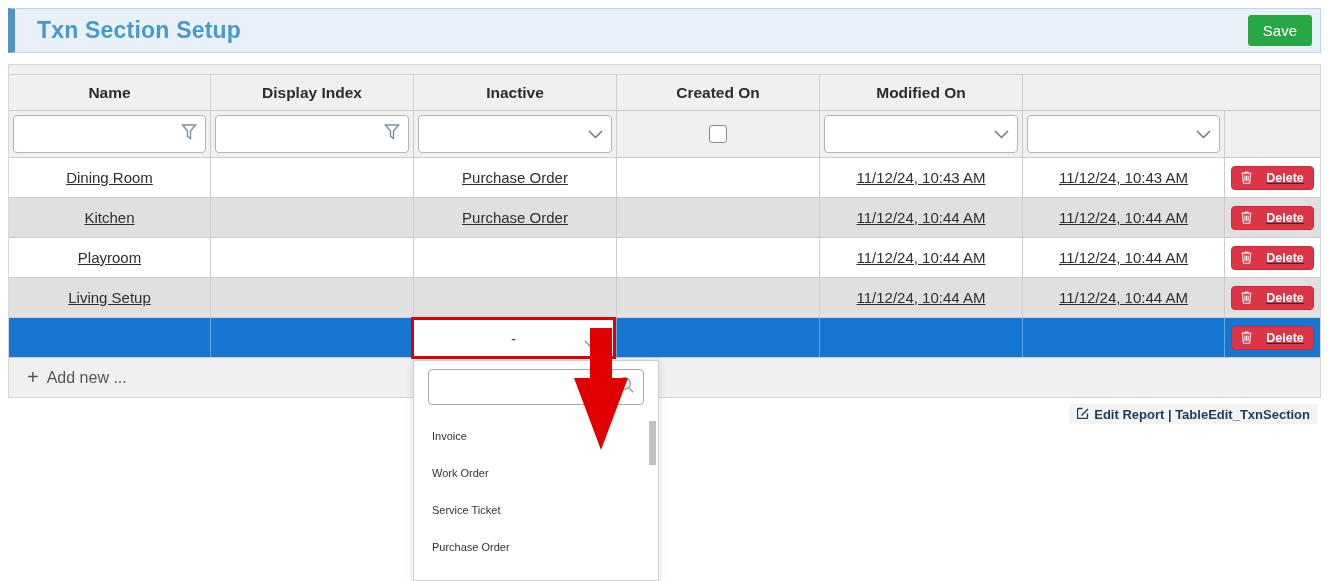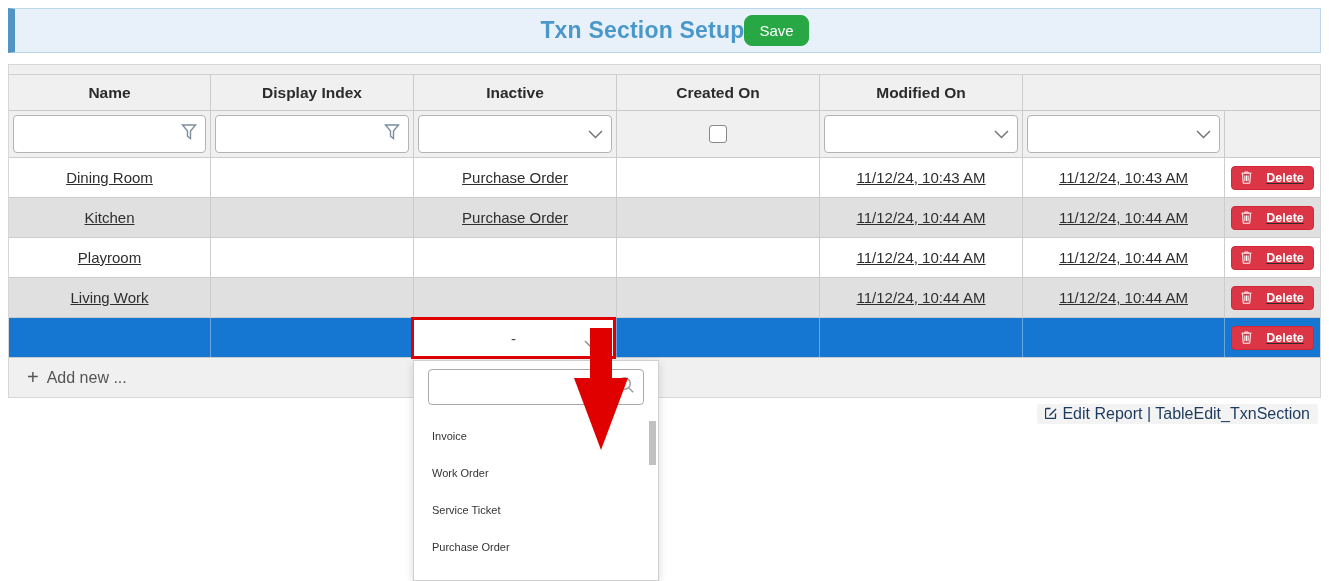--- a/index.html
+++ b/index.html
@@ -3,23 +3,23 @@
 <meta charset="utf-8">
 <style>
   * { box-sizing: border-box; margin: 0; padding: 0; }
   html, body { width: 1329px; height: 581px; overflow: hidden; background: #ffffff;
     font-family: "Liberation Sans", sans-serif; }
   .page { position: relative; width: 1329px; height: 581px; background: #fff; }
 
   
   .titlebar { position: absolute; left: 8px; top: 8px; width: 1313px; height: 45px;
     background: #e8f1f9; border: 1px solid #bdd7ea; border-left: 7px solid #5295c4;
-    display: flex; align-items: center; justify-content: center; padding: 0 8px 0 22px; }
+    display: flex; align-items: center; justify-content: space-between; padding: 0 8px 0 22px; }
   .title { color: #4a98ca; font-size: 23px; font-weight: 600; letter-spacing: .2px; }
-  .save-btn { background: #28a745; color: #fff; border: 1px solid #28a745; border-radius: 8px;
+  .save-btn { background: #28a745; color: #fff; border: 1px solid #28a745; border-radius: 3px;
     font-size: 15px; padding: 6px 14px; cursor: pointer; font-family: inherit; }
 
   
   .grid { position: absolute; left: 8px; top: 64px; width: 1313px; height: 334px;
     border: 1px solid #d7d7d7; background: #fdba74; }
   .topstrip { height: 10px; background: #f0f0f0; border-bottom: 1px solid #d0d0d0; }
   .row { display: grid; grid-template-columns: 202px 203px 203px 203px 203px 202px 95px; }
   .hdr-row { height: 36px; background: #f0f0f0; border-bottom: 1px solid #c9c9c9; }
   .hdr-cell { display: flex; align-items: center; justify-content: center;
     border-right: 1px solid #ccc; font-size: 15.5px; font-weight: bold; color: #2b2b2b; }
@@ -72,21 +72,21 @@
   .dd-scrollthumb { position: absolute; right: 2px; top: 4px; width: 7px; height: 44px;
     background: #c1c1c1; }
 
   
   .red-arrow { position: absolute; left: 560px; top: 320px; z-index: 6; pointer-events: none; }
 
   
   .footer-badge { position: absolute; right: 11px; top: 404px; height: 20px;
     background: #f3f3f3; border-radius: 3px; display: flex; align-items: center; gap: 5px;
     padding: 0 8px; cursor: pointer; }
-  .footer-text { font-size: 16px; font-weight: normal; color: #1c3a5e; white-space: nowrap; }
+  .footer-text { font-size: 13px; font-weight: bold; color: #1c3a5e; white-space: nowrap; }
 </style>
 </head>
 <body>
 
 <div class="page">
 
   <div class="titlebar">
     <div class="title">Txn Section Setup</div>
     <button class="save-btn">Save</button>
   </div>
@@ -205,21 +205,21 @@
         <button class="delete-btn">
           <svg width="11" height="13" viewBox="0 0 11 13">
               <path d="M0.5 2.2 h10 M3.8 2.2 v-1.2 h3.4 v1.2 M1.6 2.6 l0.6 9.6 h6.6 l0.6-9.6 M3.9 4.5 v5.6 M5.5 4.5 v5.6 M7.1 4.5 v5.6" fill="none" stroke="#fff" stroke-width="1"></path>
             </svg>
           <span>Delete</span>
         </button>
       </div>
     </div>
 
     <div class="row data-row alt">
-      <div class="cell">Living Work</div>
+      <div class="cell">Living Setup</div>
       <div class="cell"></div>
       <div class="cell"></div>
       <div class="cell"></div>
       <div class="cell">11/12/24, 10:44 AM</div>
       <div class="cell">11/12/24, 10:44 AM</div>
       <div class="cell">
         <button class="delete-btn">
           <svg width="11" height="13" viewBox="0 0 11 13">
               <path d="M0.5 2.2 h10 M3.8 2.2 v-1.2 h3.4 v1.2 M1.6 2.6 l0.6 9.6 h6.6 l0.6-9.6 M3.9 4.5 v5.6 M5.5 4.5 v5.6 M7.1 4.5 v5.6" fill="none" stroke="#fff" stroke-width="1"></path>
             </svg>

